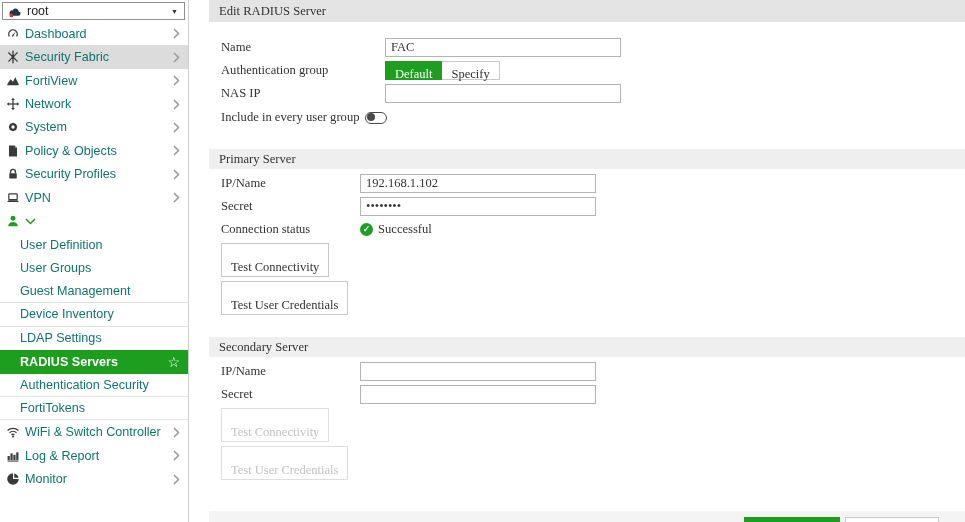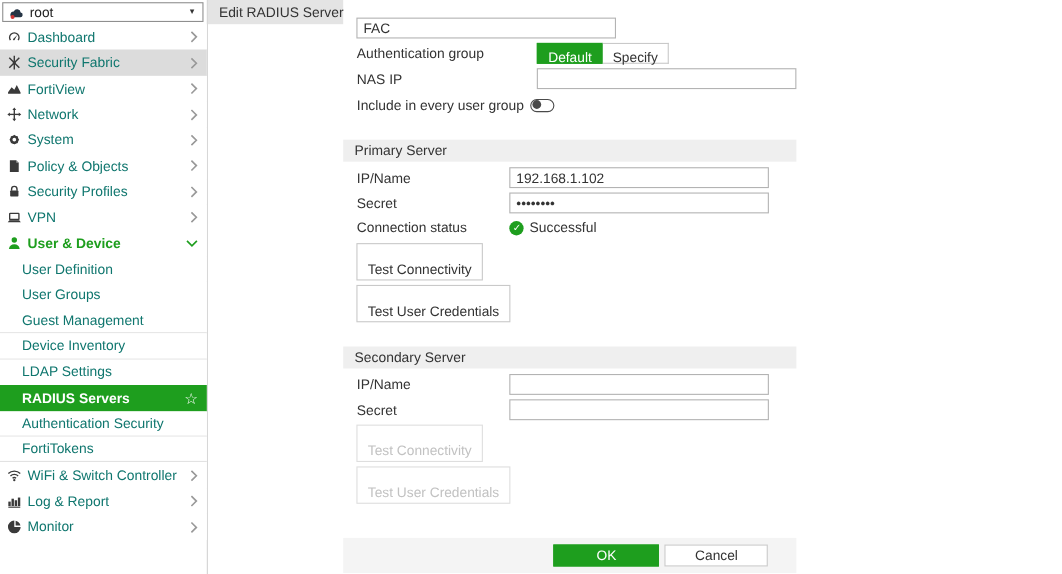--- a/index.html
+++ b/index.html
@@ -1,21 +1,21 @@
 <!DOCTYPE html>
 <html><head>
 <meta charset="utf-8">
 <style>
   * { box-sizing: border-box; margin: 0; padding: 0; }
   html,body { width:965px; height:522px; }
   body {
     font-family: "Liberation Sans", "DejaVu Sans", sans-serif;
     font-size: 12.5px; color:#333; background:#fff; overflow:hidden;
   }
-  .app { display:flex; width:965px; height:522px; }
+  .app { display:flex; width:965px; height:522px;gap:20px; }
 
   
   .sidebar { width:189px; min-width:189px; border-right:1px solid #cfcfcf; background:#fff; }
   .vdom {
     margin:2px 3px 2px 2px; height:18px; border:1px solid #8f8f8f; background:#fff;
     display:flex; align-items:center; padding:0 6px 0 4px; cursor:pointer;
   }
   .vdom .vicon { display:flex; margin-right:5px; }
   .vdom .vlabel { flex:1; font-size:12.5px; color:#222; }
   .vdom .caret { font-size:7px; color:#333; }
@@ -28,21 +28,21 @@
   .chev { display:flex; align-items:center; }
   .nav-item.hovered { background:#dcdcdc; }
   .nav-item.open .nlabel { color:#1e9e1e; font-weight:bold; }
   .nav-sub { padding-left:20px; }
   .nav-sub.divider-after { border-bottom:1px solid #e2e2e2; }
   .nav-sub.active { background:#1e9e1e; }
   .nav-sub.active .nlabel { color:#fff; font-weight:bold; }
   .star { color:#fff; font-size:14px; line-height:1; }
 
   
-  .content { flex:1; background:#fff; display:flex; flex-direction:row; }
+  .content { flex:1; background:#fff; display:flex; flex-direction:column;font-family:Liberation Serif, serif; }
   .titlebar {
     height:22px; background:#e4e4e4; line-height:22px; padding-left:10px;
     font-size:12.6px; color:#333;
   }
   .formarea { padding-top:16px; }
   .frow { display:flex; align-items:center; margin:0 0 4px 12px; min-height:19px; }
   .frow label { display:inline-block; font-size:12.6px; color:#333; }
   .lbl-top { width:164px; }
   .lbl-srv { width:139px; }
   input.txt {
@@ -254,21 +254,20 @@
         </span>
       </div>
 
       <div class="nav-item open">
         <span class="nicon">
           <svg width="14" height="14" viewBox="0 0 16 16">
             <circle cx="8" cy="4.8" r="2.8" fill="#1e9e1e"></circle>
             <path d="M2.4 14c.5-3.2 2.6-4.8 5.6-4.8s5.1 1.6 5.6 4.8z" fill="#1e9e1e"></path>
           </svg>
         </span>
-        <span class="nlabel">User &amp; Device</span>
         <span class="chev">
           <svg width="11" height="7" viewBox="0 0 11 7">
               <path d="M1 1l4.5 4.5L10 1" fill="none" stroke="#1e9e1e" stroke-width="1.5"></path>
             </svg>
         </span>
       </div>
 
       <div class="nav-sub">
         <span class="nlabel">User Definition</span>
       </div>
@@ -352,20 +351,21 @@
     </nav>
   </aside>
 
   <main class="content">
 
     <div class="titlebar">Edit RADIUS Server</div>
 
     <div class="formarea">
 
       <div class="frow">
+        <label class="lbl-top">Name</label>
         <input class="txt" type="text" value="FAC" style="">
       </div>
 
       <div class="frow">
         <label class="lbl-top">Authentication group</label>
         <span class="seg">
           <button class="seg-btn on">Default</button>
           <button class="seg-btn">Specify</button>
         </span>
       </div>

